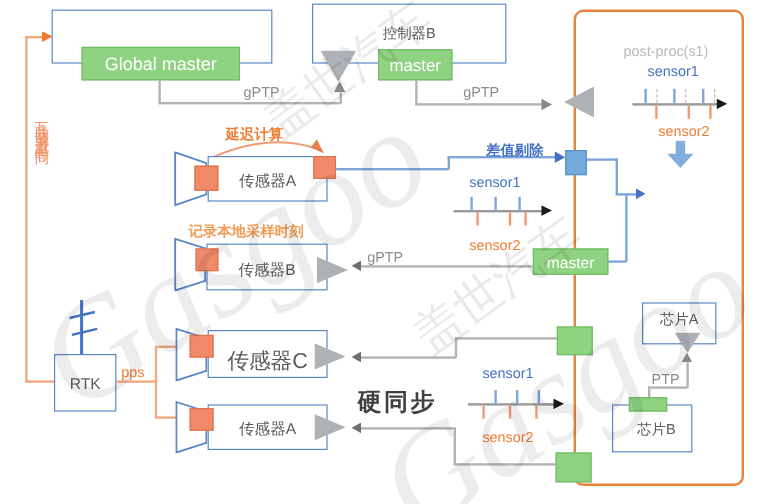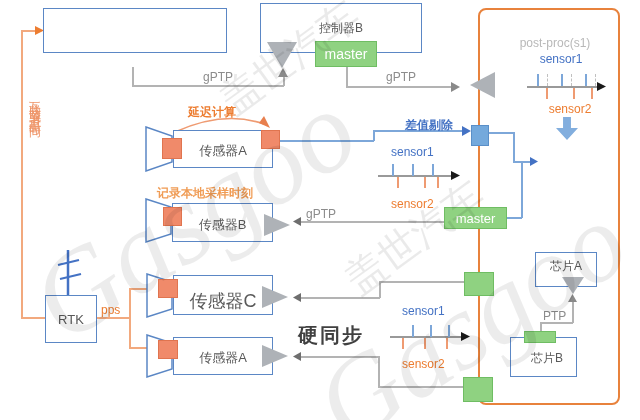--- a/index.html
+++ b/index.html
@@ -42,20 +42,21 @@
   <div class="wm" style="left:335px;top:210px;font-size:40px;transform:rotate(-36deg);opacity:.08;">盖世汽车</div>
   <div class="wm" style="left:300px;top:260px;font-size:110px;font-family:'Liberation Serif',serif;font-style:italic;transform:rotate(-33deg);opacity:.07;">Gasgoo</div>
 
   <div class="hl orange" style="left:21px;top:30px;width:15px;"></div>
   <div class="ah ah-r" style="left:35px;top:26px;width:9px;height:9px;background:#ed7d31;"></div>
   <div class="vl orange" style="left:21px;top:30px;height:288px;width:2px;"></div>
   <div class="hl orange" style="left:21px;top:317px;width:24px;height:2px;"></div>
   <div class="lbl" style="left:26px;top:92px;writing-mode:vertical-rl;letter-spacing:3px;font-size:12px;color:#ee9468;height:150px;">互联网或者卫星时间</div>
 
   <div class="box" style="left:43px;top:8px;width:184px;height:45px;"></div>
+  <div class="green" style="left:68px;top:39px;width:132px;height:28px;font-size:15px;">Global master</div>
 
   <div class="vl gray" style="left:132px;top:67px;height:19px;"></div>
   <div class="hl gray" style="left:132px;top:85px;width:152px;"></div>
   <div class="vl gray" style="left:283px;top:77px;height:9px;"></div>
   <div class="ah ah-u dark" style="left:278px;top:68px;width:10px;height:9px;"></div>
   <div class="lbl" style="left:203px;top:70px;font-size:12px;color:#8c8c8c;">gPTP</div>
   <div class="tri tri-d" style="left:267px;top:42px;width:30px;height:26px;z-index:5;"></div>
 
   <div class="box" style="left:260px;top:3px;width:162px;height:50px;"></div>
   <div class="lbl ctext" style="left:260px;top:20px;width:162px;font-size:12px;color:#595959;justify-content:center;display:flex;">控制器B</div>

